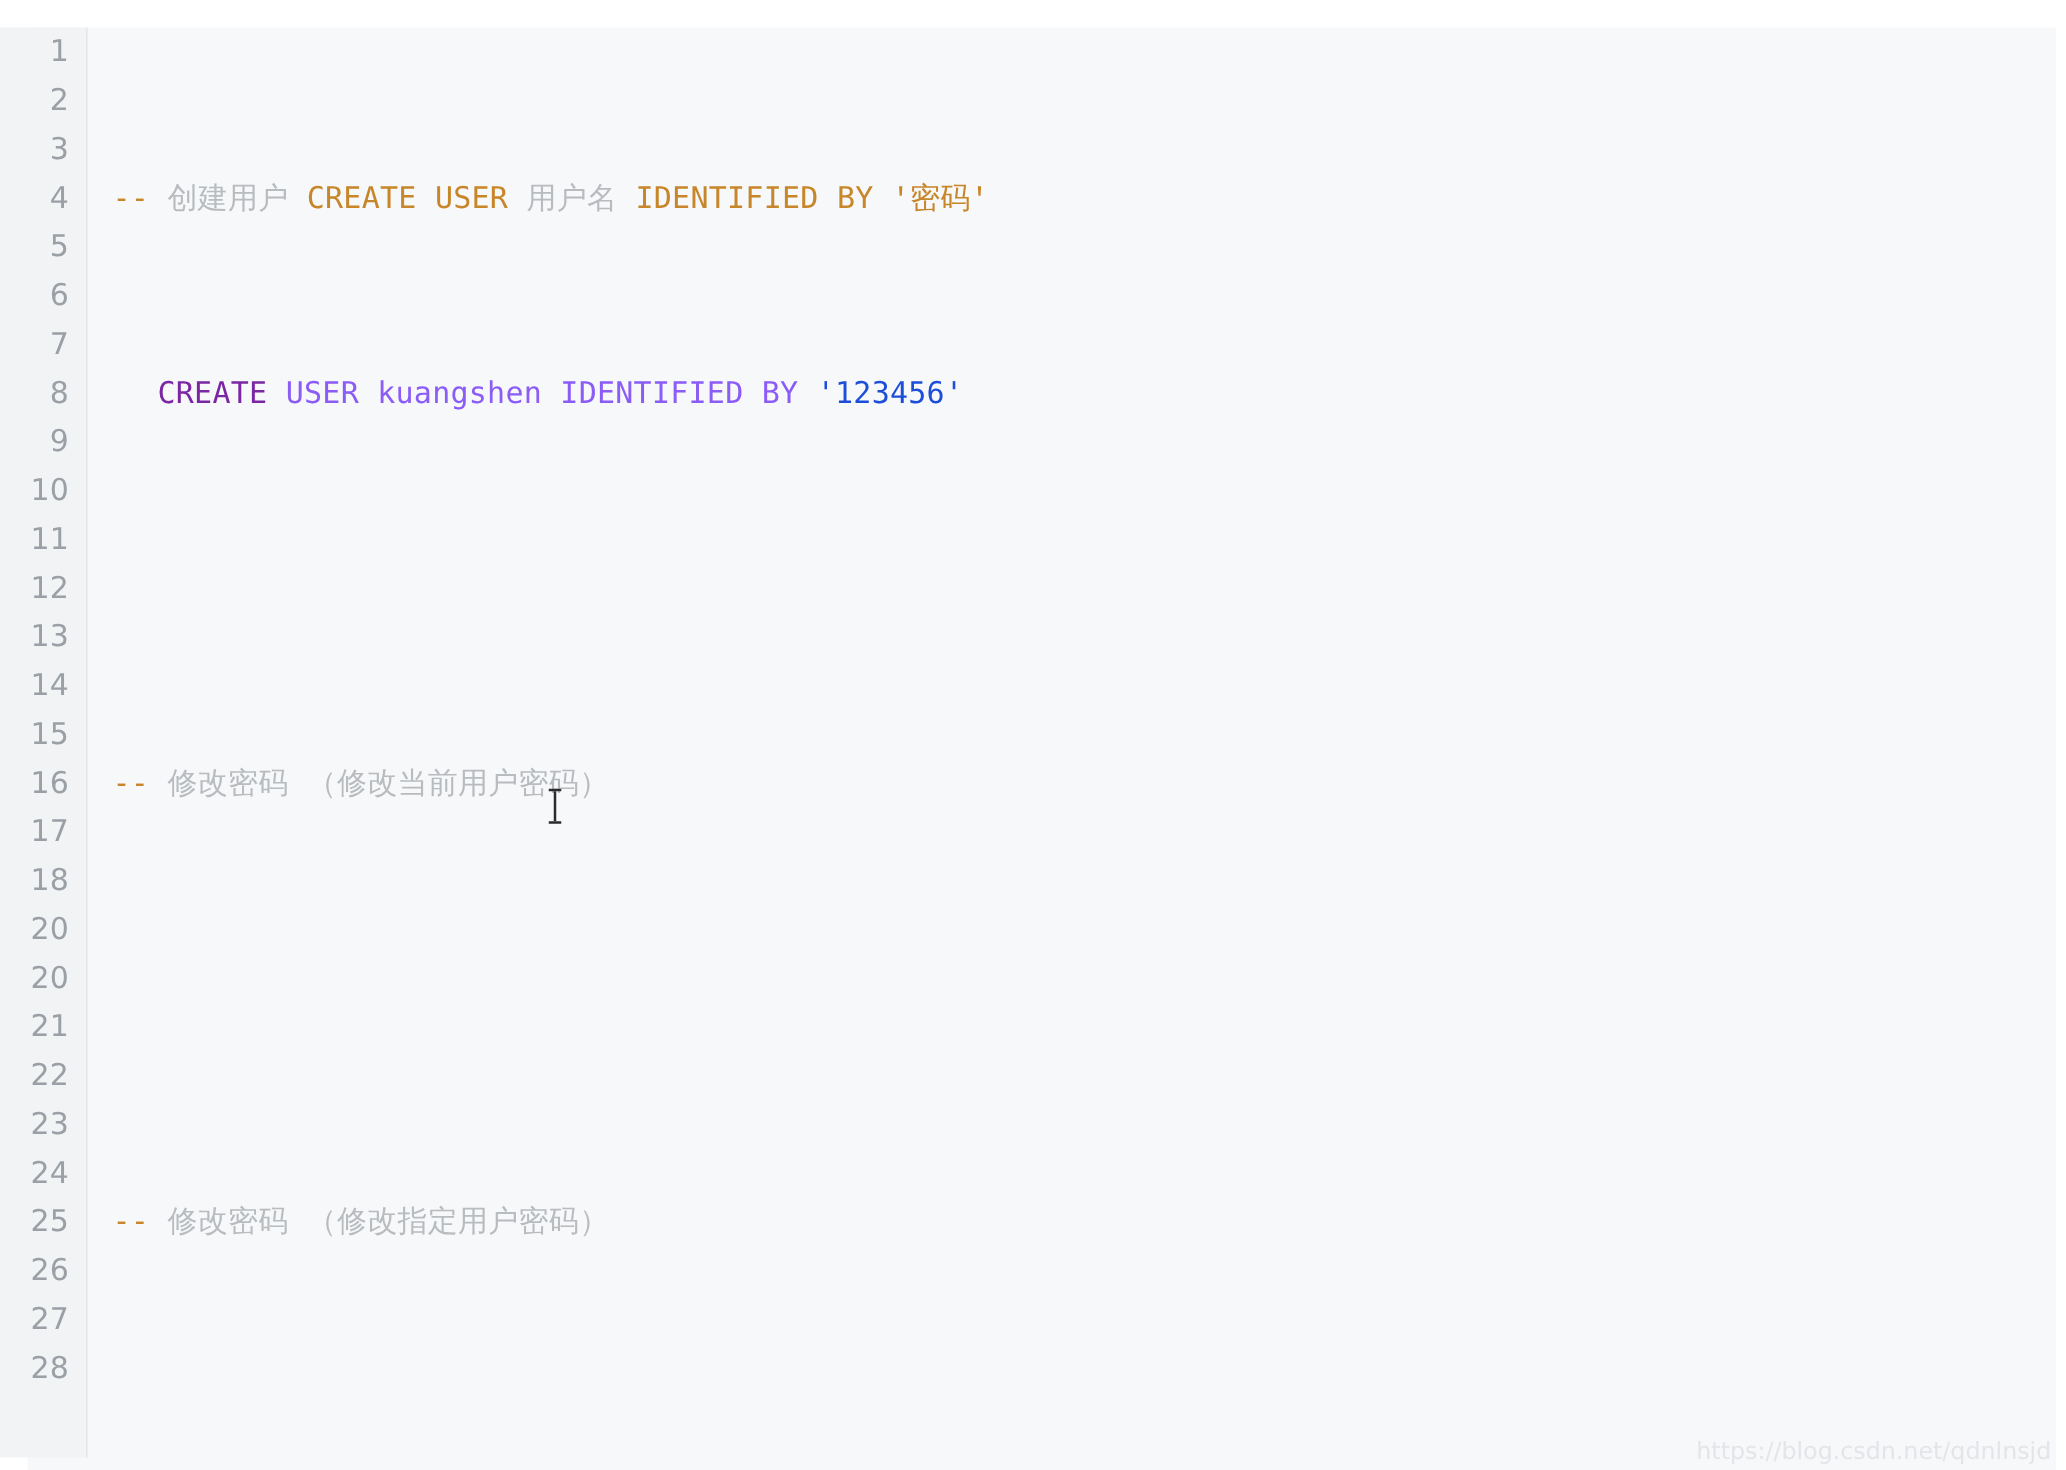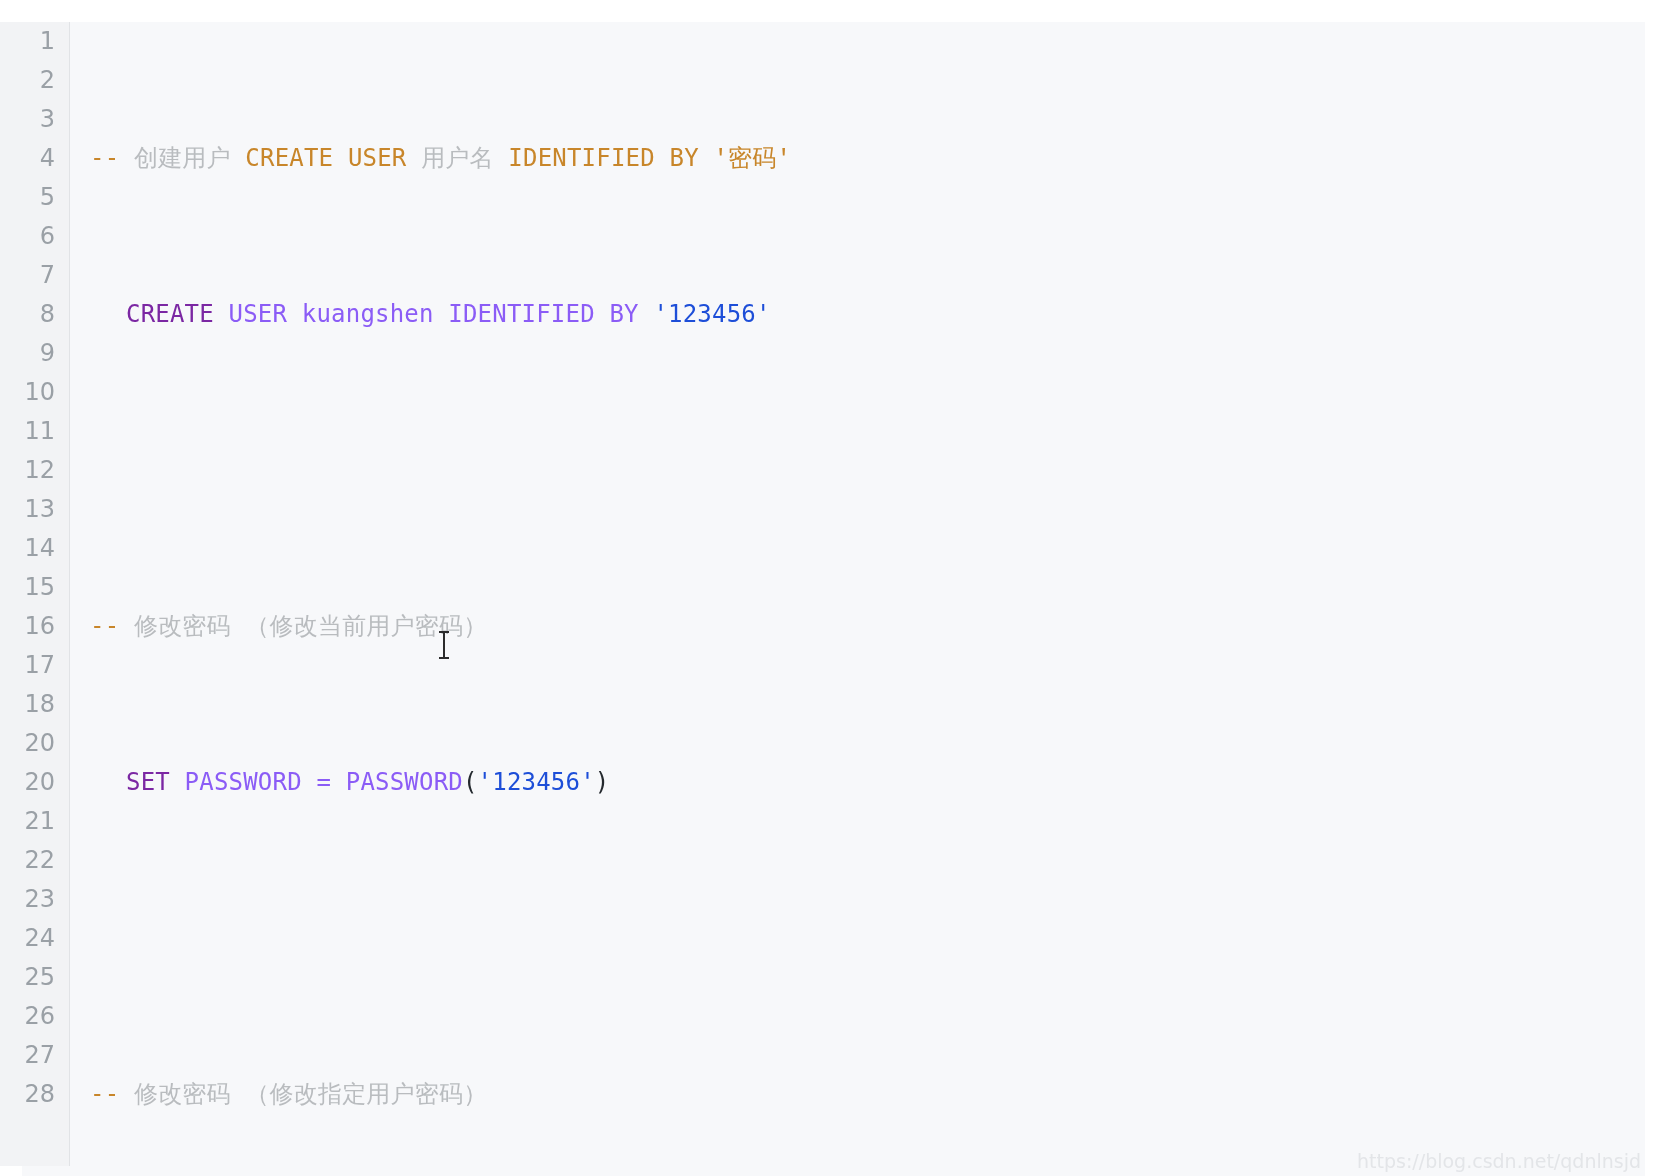--- a/index.html
+++ b/index.html
@@ -175,21 +175,20 @@
     <div class="code">
 
       <div class="line"><span class="tok-com">-- </span><span class="tok-com-cjk cjk">创建用户 </span><span class="tok-com">CREATE USER </span><span class="tok-com-cjk cjk">用户名 </span><span class="tok-com">IDENTIFIED BY </span><span class="tok-com cjk">'密码'</span></div>
 
       <div class="line"><span class="tok-kw">CREATE</span><span class="tok-plain"> USER kuangshen </span><span class="tok-plain">IDENTIFIED BY </span><span class="tok-str">'123456'</span></div>
 
       <div class="line"></div>
 
       <div class="line"><span class="tok-com">-- </span><span class="tok-com-cjk cjk">修改密码 （修改当前用户密码）</span></div>
 
-      <div class="line"><span class="tok-kw">SET</span><span class="tok-plain"> PASSWORD = PASSWORD</span><span class="tok-punct">(</span><span class="tok-str">'123456'</span><span class="tok-punct">)</span></div>
 
       <div class="line"></div>
 
       <div class="line"><span class="tok-com">-- </span><span class="tok-com-cjk cjk">修改密码 （修改指定用户密码）</span></div>
 
       
 
       
 
       

